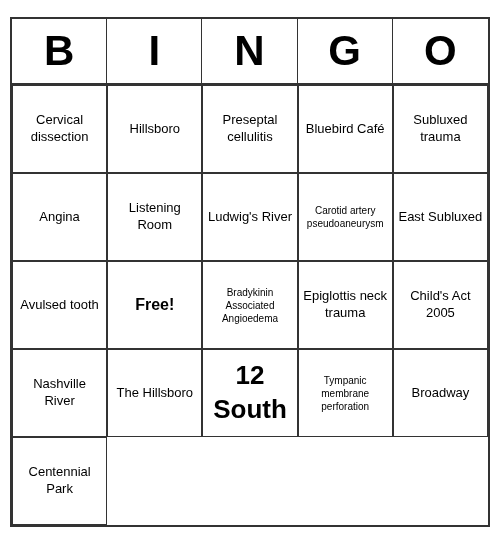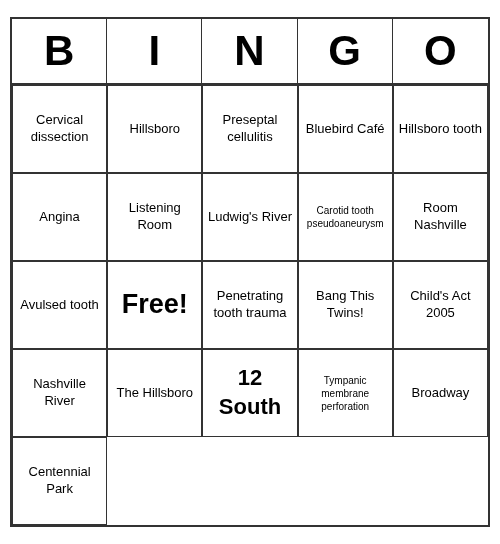--- a/index.html
+++ b/index.html
@@ -41,25 +41,25 @@
       min-height: 88px;
       display: flex;
       align-items: center;
       justify-content: center;
       text-align: center;
       padding: 6px 4px;
       font-size: 13px;
       line-height: 1.3;
     }
     .bingo-cell.free {
-      font-size: 27px;
+      font-size: 16px;
       font-weight: bold;
     }
     .bingo-cell.large-text {
-      font-size: 22px;
+      font-size: 26px;
       font-weight: bold;
     }
     .bingo-cell.small-text {
       font-size: 10px;
     }
   </style>
 </head>
 <body>
 
 <div class="bingo-card">
@@ -68,30 +68,30 @@
       <div class="bingo-letter">I</div>
       <div class="bingo-letter">N</div>
       <div class="bingo-letter">G</div>
       <div class="bingo-letter">O</div>
     </div>
   <div class="bingo-grid">
   <div class="bingo-cell">Cervical dissection</div>
       <div class="bingo-cell">Hillsboro</div>
       <div class="bingo-cell">Preseptal cellulitis</div>
       <div class="bingo-cell">Bluebird Café</div>
-      <div class="bingo-cell">Hillsboro tooth</div>
+      <div class="bingo-cell">Subluxed trauma</div>
       <div class="bingo-cell">Angina</div>
       <div class="bingo-cell">Listening Room</div>
       <div class="bingo-cell">Ludwig's River</div>
-      <div class="bingo-cell small-text">Carotid tooth pseudoaneurysm</div>
-      <div class="bingo-cell">Room Nashville</div>
+      <div class="bingo-cell small-text">Carotid artery pseudoaneurysm</div>
+      <div class="bingo-cell">East Subluxed</div>
       <div class="bingo-cell">Avulsed tooth</div>
       <div class="bingo-cell free">Free!</div>
-      <div class="bingo-cell">Penetrating tooth trauma</div>
-      <div class="bingo-cell">Bang This Twins!</div>
+      <div class="bingo-cell small-text">Bradykinin Associated Angioedema</div>
+      <div class="bingo-cell">Epiglottis neck trauma</div>
       <div class="bingo-cell">Child's Act 2005</div>
       <div class="bingo-cell">Nashville River</div>
       <div class="bingo-cell">The Hillsboro</div>
       <div class="bingo-cell large-text">12 South</div>
       <div class="bingo-cell small-text">Tympanic membrane perforation</div>
       <div class="bingo-cell">Broadway</div>
       <div class="bingo-cell">Centennial Park</div>
     </div>
 </div>
 

